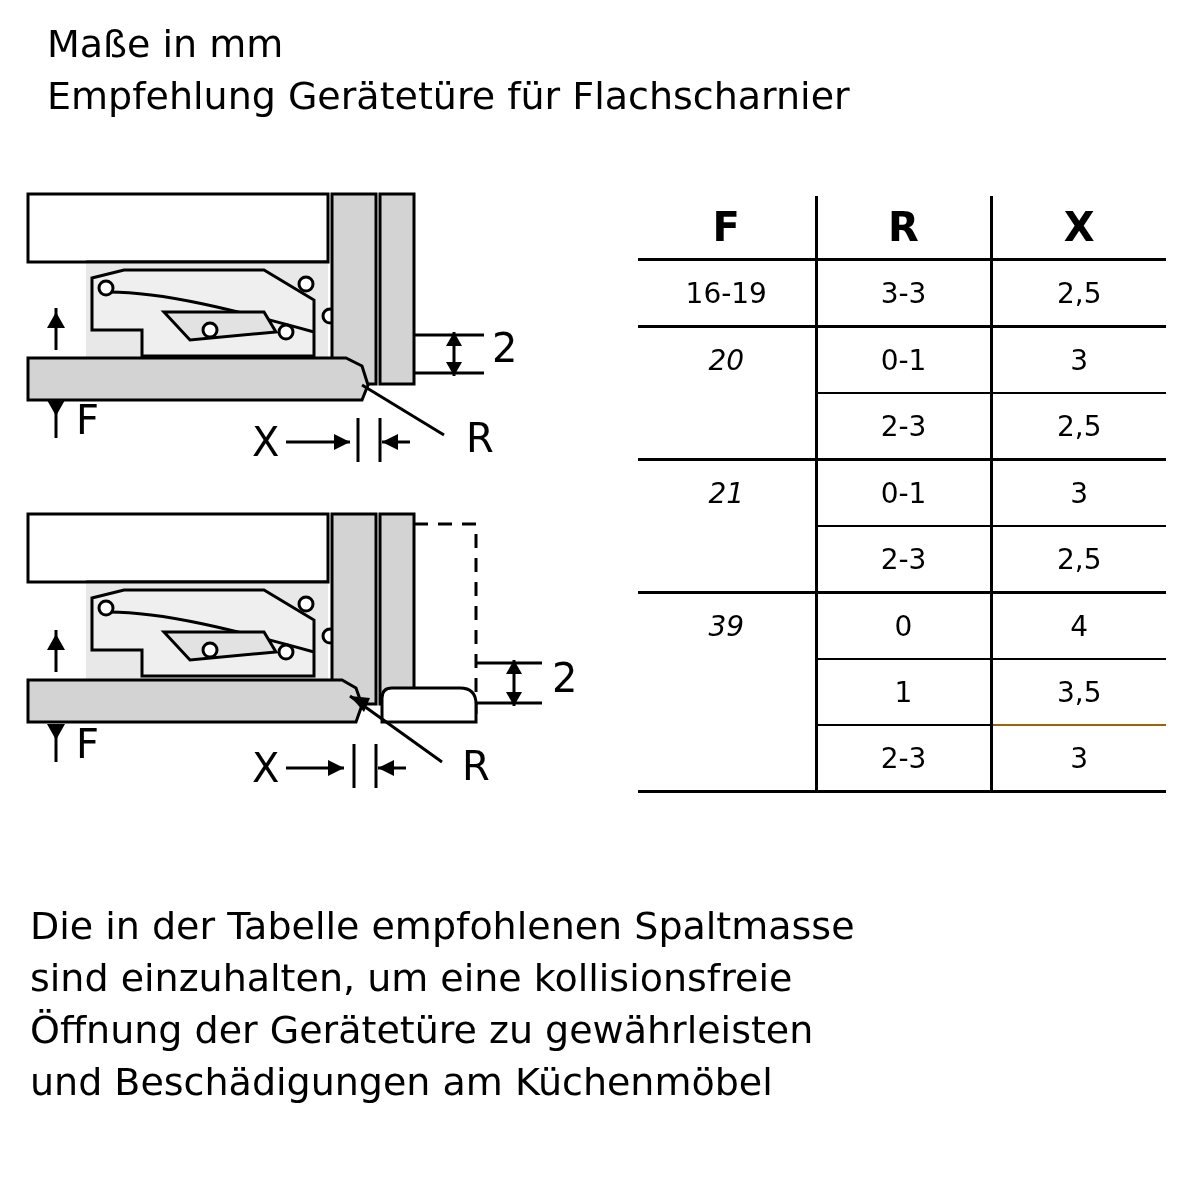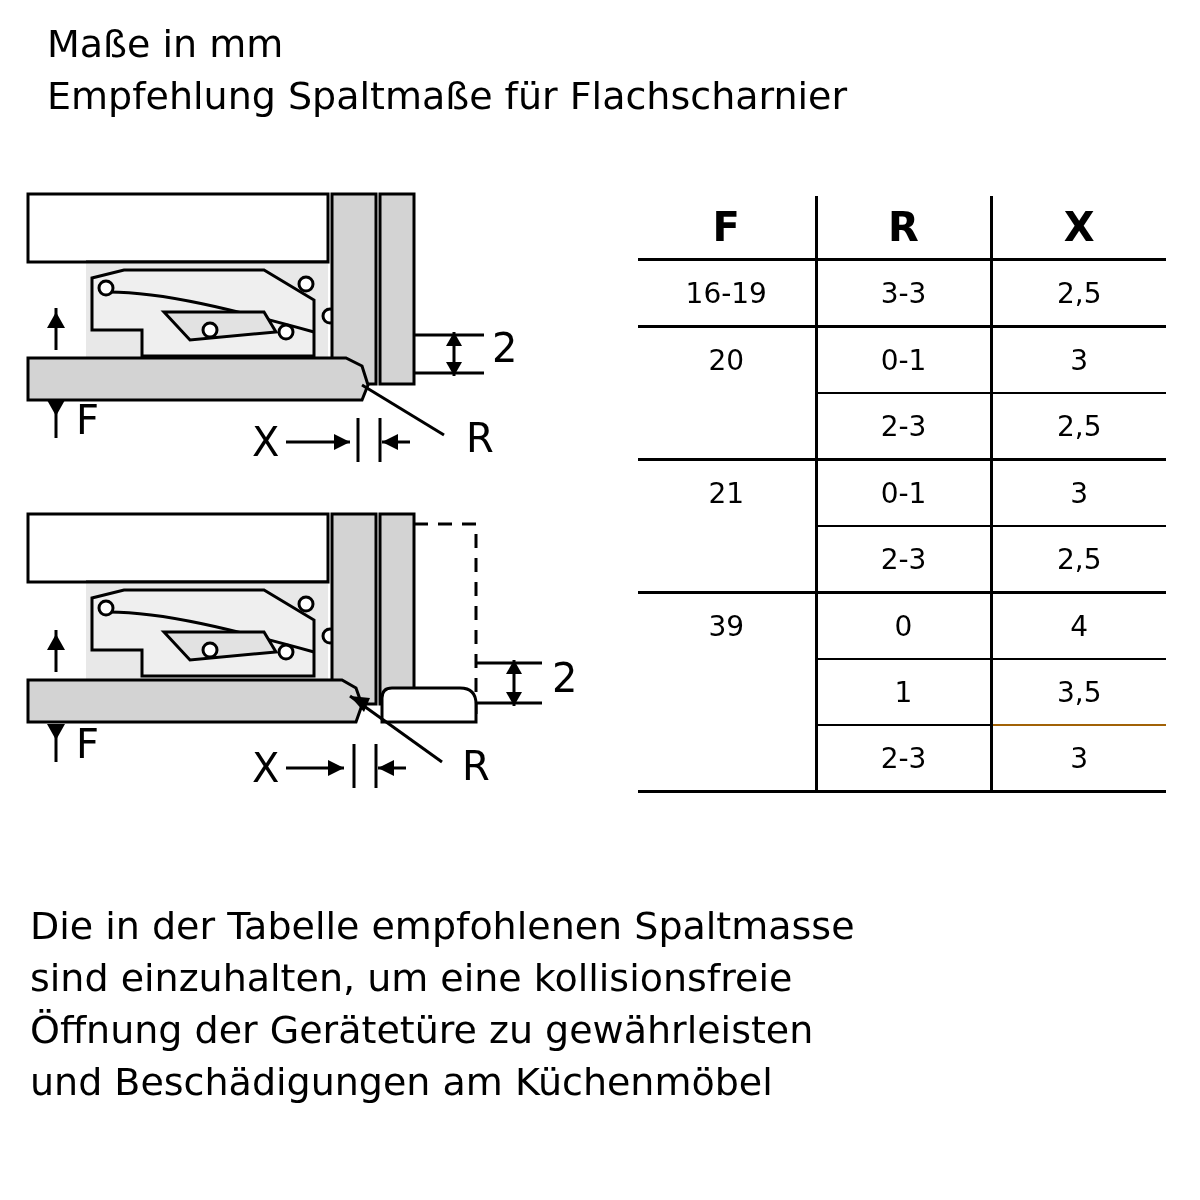--- a/index.html
+++ b/index.html
@@ -68,40 +68,40 @@
     font-weight: 700;
     font-size: 40px;
     height: 62px;
   }
   
   table.spec th.sep-l, table.spec td.sep-l {
     border-left: 3px solid #000;
   }
   
   tr.rule-under > * { border-bottom: 3px solid #000; }
-  td.no-rule { border-bottom: none !important; }
+  td.no-rule { border-bottom: none !important; font-style: italic; }
 
   
   .paragraph {
     position: absolute;
     left: 30px;
     top: 900px;
     width: 1140px;
     font-size: 38px;
     line-height: 52px;
   }
   .paragraph div { white-space: nowrap; }
 </style>
 </head>
 <body>
 
 <div class="page">
 
   <div class="heading" id="heading-line-1">Maße in mm</div>
-  <div class="heading" id="heading-line-2">Empfehlung Spaltmaße für Flachscharnier</div>
+  <div class="heading" id="heading-line-2">Empfehlung Gerätetüre für Flachscharnier</div>
 
   <div class="diagram" id="diagram-top">
     <svg width="600" height="310" viewBox="0 0 600 310" xmlns="http://www.w3.org/2000/svg">
       <g stroke="#000" stroke-width="3" fill="none">
 
         <rect x="14" y="14" width="300" height="68" fill="#ffffff"></rect>
 
         <path d="M72,82 L314,82 L314,196 L72,196 Z" fill="#e8e8e8" stroke="none"></path>
         <path d="M72,82 L314,82" stroke="#000" stroke-width="3"></path>
 

